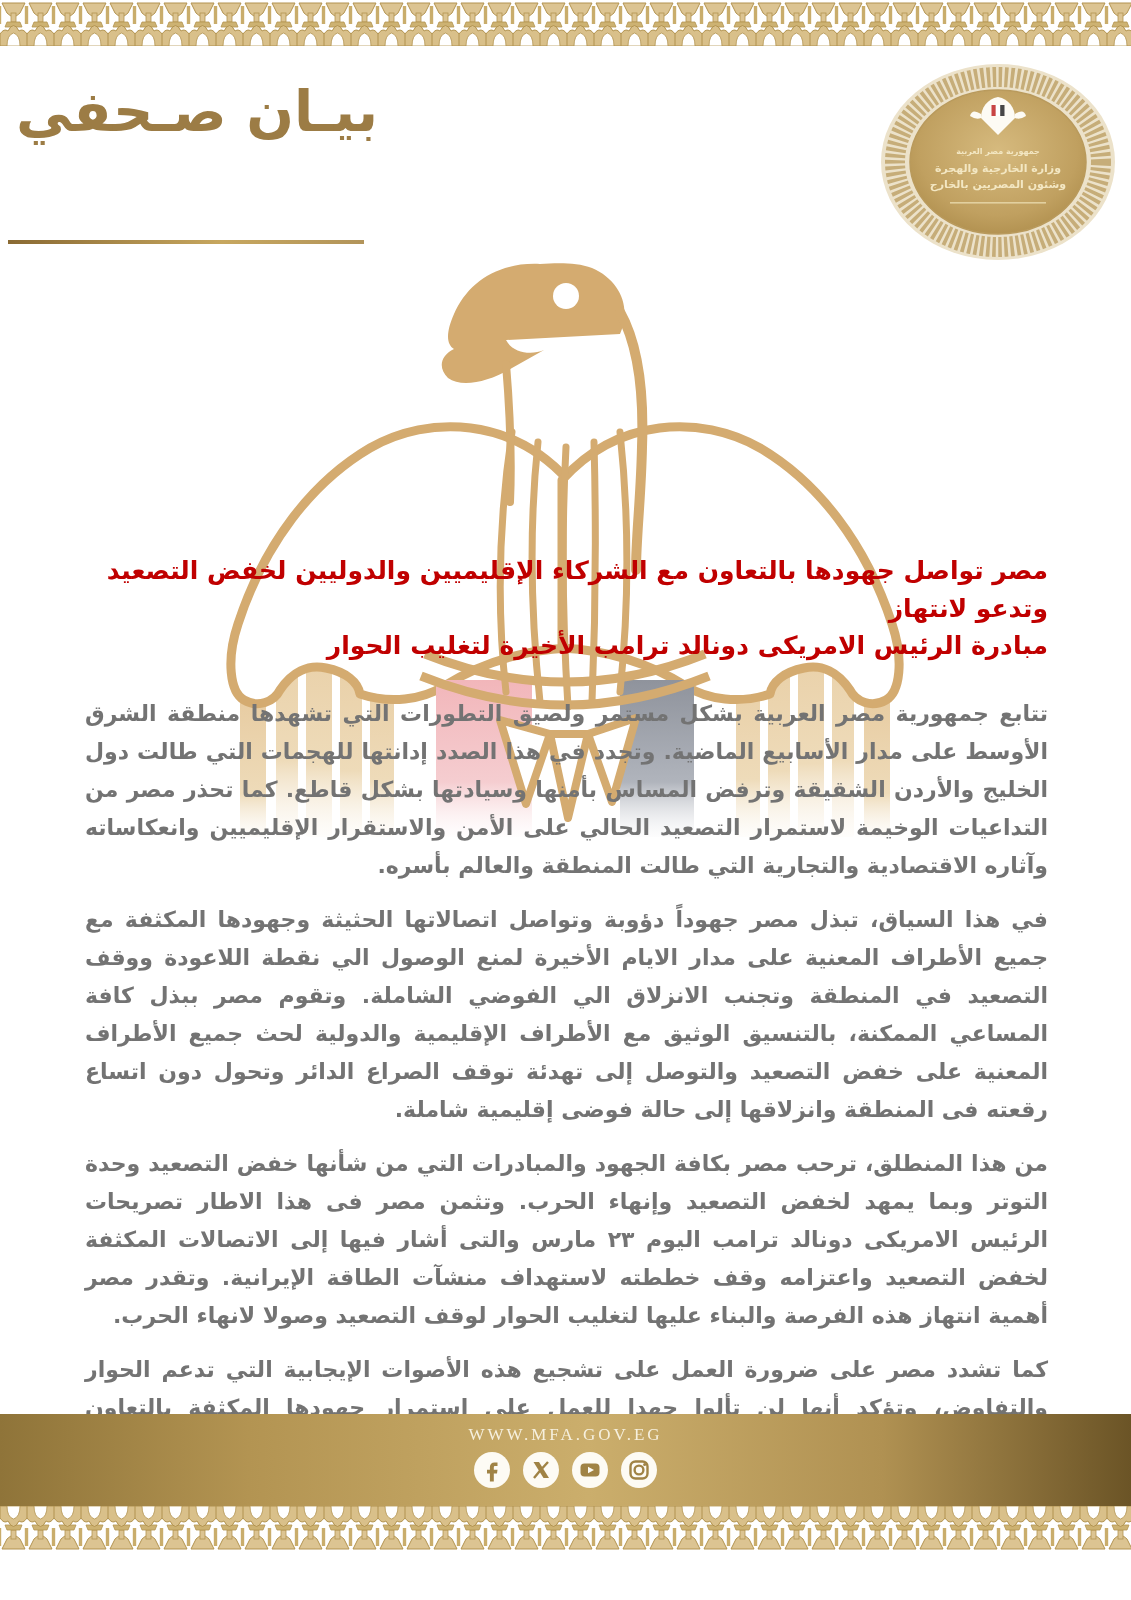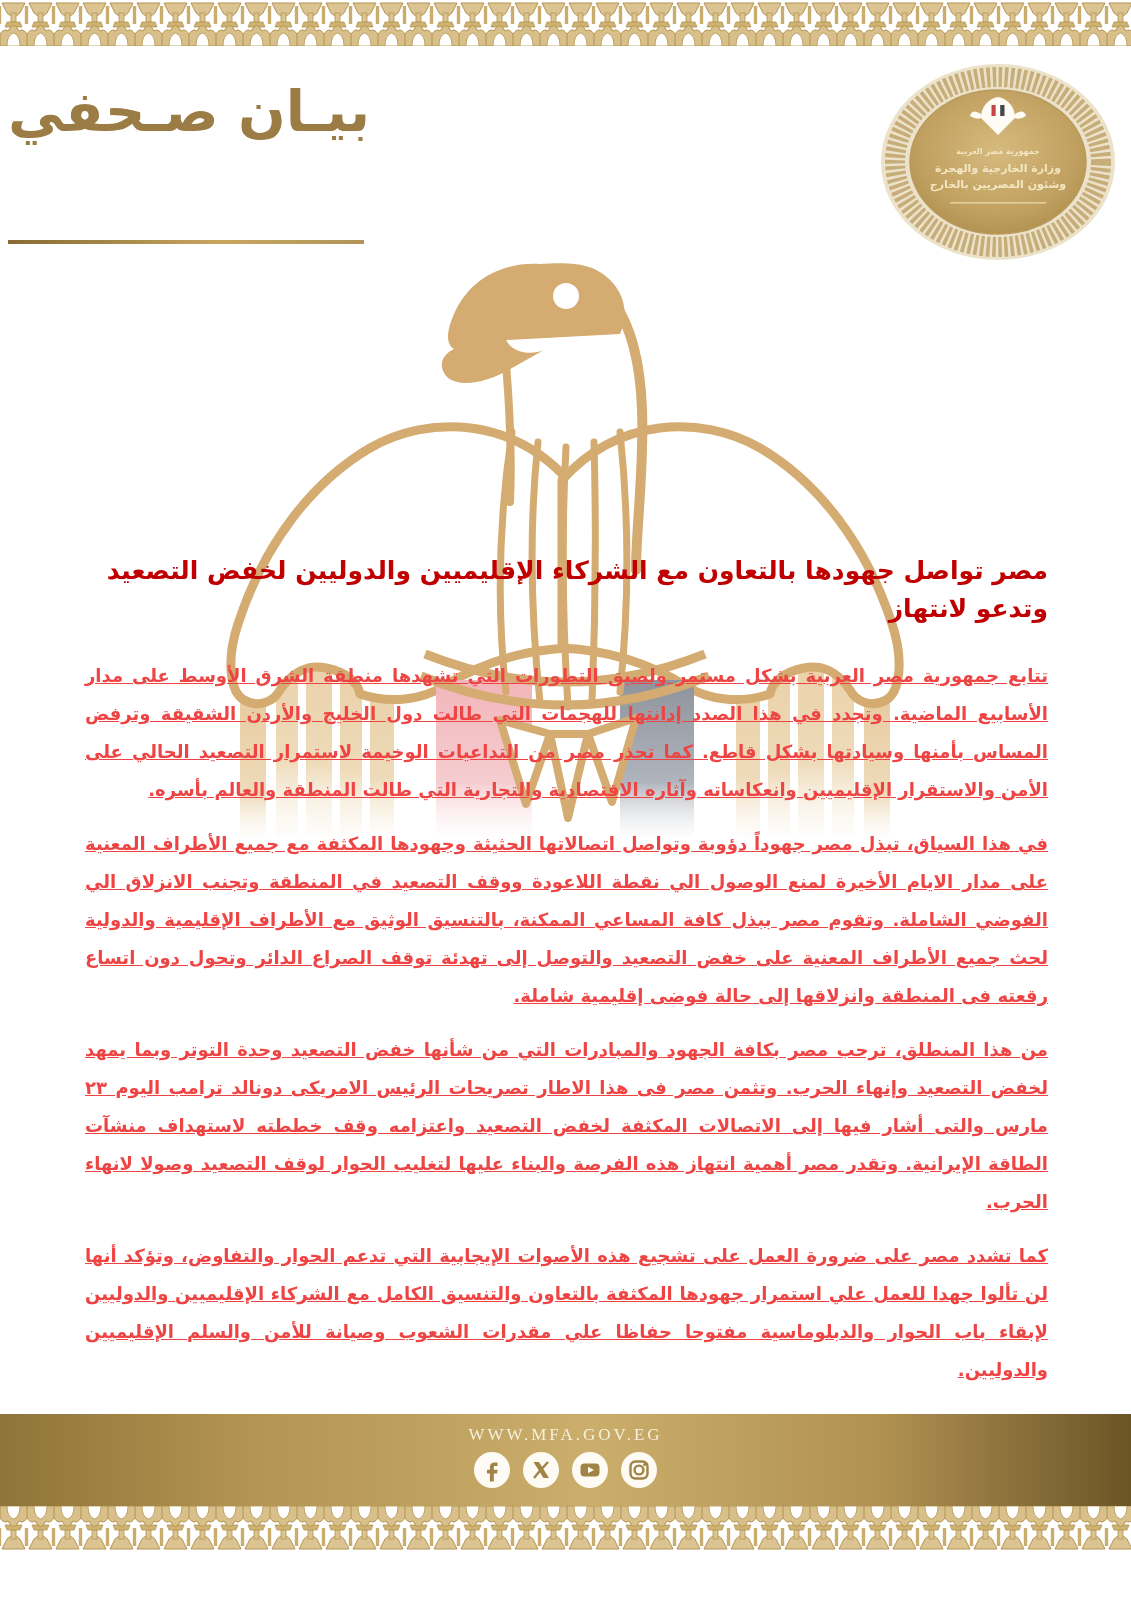--- a/index.html
+++ b/index.html
@@ -3,34 +3,34 @@
 <meta charset="utf-8">
 <style>
   html,body{margin:0;padding:0;background:#ffffff;}
   #page{position:relative;width:1131px;height:1600px;background:#ffffff;overflow:hidden;
         font-family:"DejaVu Sans",sans-serif;}
   
   .border-strip{position:absolute;left:0;width:1131px;height:46px;display:block;}
   .border-top{top:0;}
   .border-bottom{top:1506px;transform:scaleY(-1);}
   
-  .hdr{position:absolute;top:78px;left:8px;width:370px;text-align:left;direction:rtl;}
+  .hdr{position:absolute;top:78px;left:8px;width:370px;text-align:right;direction:rtl;}
   .hdr-title{font-size:56px;font-weight:bold;color:#9c7c45;line-height:1.2;margin:0;}
   .hdr-date{font-size:27px;font-weight:bold;color:#9c7c45;margin-top:14px;}
   .hdr-rule{position:absolute;top:240px;left:8px;width:356px;height:4px;
             background:linear-gradient(90deg,#8a6a33,#c7a75f 60%,#b2945a);}
   .seal{position:absolute;top:62px;left:878px;width:240px;height:200px;}
   
   .eagle{position:absolute;top:252px;left:200px;width:730px;height:585px;z-index:0;}
   
   .content{position:absolute;top:552px;left:85px;width:963px;z-index:2;direction:rtl;}
   .headline{color:#c00000;font-weight:bold;font-size:25px;line-height:1.5;
             margin:0 0 30px 0;}
-  .body-p{color:#ef4444;font-weight:bold;font-size:18px;line-height:38px;
-          text-align:justify;text-align-last:right;margin:0 0 16px 0;text-decoration:underline;}
+  .body-p{color:#737373;font-weight:bold;font-size:22px;line-height:38px;
+          text-align:justify;text-align-last:right;margin:0 0 16px 0;}
   
   .footer-bar{position:absolute;top:1414px;left:0;width:1131px;height:92px;z-index:3;
       background:linear-gradient(90deg,#8f7439 0%,#b39452 22%,#cbae6c 52%,#b09152 78%,#6b5426 100%);
       text-align:center;}
   .footer-url{font-family:"Liberation Serif","DejaVu Serif",serif;color:#f6f0de;
       font-size:17px;letter-spacing:3px;padding-top:11px;}
   .social-row{margin-top:6px;display:flex;justify-content:center;gap:11px;}
   .social-row svg{display:block;cursor:pointer;}
 </style>
 </head>
@@ -144,20 +144,21 @@
                L344,98 C330,104 312,100 306,88 L420,82
                C432,56 420,28 392,16 C376,10 356,11 340,12 Z" fill="#d4ab70"></path>
       <path d="M420,60 C438,92 444,140 442,195 C441,245 436,285 436,318" fill="none" stroke="#d4ab70" stroke-width="10" stroke-linecap="round"></path>
       <path d="M306,112 C310,160 312,205 310,250" fill="none" stroke="#d4ab70" stroke-width="8" stroke-linecap="round"></path>
       <circle cx="366" cy="44" r="13" fill="#ffffff"></circle>
     </g>
   </svg>
 
   <div class="content">
     <p class="headline"><span>مصر تواصل جهودها بالتعاون مع الشركاء الإقليميين والدوليين لخفض التصعيد وتدعو لانتهاز</span><br>
+      <span>مبادرة الرئيس الامريكى دونالد ترامب الأخيرة لتغليب الحوار</span>
     </p>
     <p class="body-p">تتابع جمهورية مصر العربية بشكل مستمر ولصيق التطورات التي تشهدها منطقة الشرق الأوسط على مدار الأسابيع الماضية. وتجدد في هذا الصدد إدانتها للهجمات التي طالت دول الخليج والأردن الشقيقة وترفض المساس بأمنها وسيادتها بشكل قاطع. كما تحذر مصر من التداعيات الوخيمة لاستمرار التصعيد الحالي على الأمن والاستقرار الإقليميين وانعكاساته وآثاره الاقتصادية والتجارية التي طالت المنطقة والعالم بأسره.</p>
     <p class="body-p">في هذا السياق، تبذل مصر جهوداً دؤوبة وتواصل اتصالاتها الحثيثة وجهودها المكثفة مع جميع الأطراف المعنية على مدار الايام الأخيرة لمنع الوصول الي نقطة اللاعودة ووقف التصعيد في المنطقة وتجنب الانزلاق الي الفوضي الشاملة. وتقوم مصر ببذل كافة المساعي الممكنة، بالتنسيق الوثيق مع الأطراف الإقليمية والدولية لحث جميع الأطراف المعنية على خفض التصعيد والتوصل إلى تهدئة توقف الصراع الدائر وتحول دون اتساع رقعته فى المنطقة وانزلاقها إلى حالة فوضى إقليمية شاملة.</p>
     <p class="body-p">من هذا المنطلق، ترحب مصر بكافة الجهود والمبادرات التي من شأنها خفض التصعيد وحدة التوتر وبما يمهد لخفض التصعيد وإنهاء الحرب. وتثمن مصر فى هذا الاطار تصريحات الرئيس الامريكى دونالد ترامب اليوم ٢٣ مارس والتى أشار فيها إلى الاتصالات المكثفة لخفض التصعيد واعتزامه وقف خططته لاستهداف منشآت الطاقة الإيرانية. وتقدر مصر أهمية انتهاز هذه الفرصة والبناء عليها لتغليب الحوار لوقف التصعيد وصولا لانهاء الحرب.</p>
     <p class="body-p">كما تشدد مصر على ضرورة العمل على تشجيع هذه الأصوات الإيجابية التي تدعم الحوار والتفاوض، وتؤكد أنها لن تألوا جهدا للعمل علي استمرار جهودها المكثفة بالتعاون والتنسيق الكامل مع الشركاء الإقليميين والدوليين لإبقاء باب الحوار والدبلوماسية مفتوحا حفاظا علي مقدرات الشعوب وصيانة للأمن والسلم الإقليميين والدوليين.</p>
   </div>
 
   <div class="footer-bar">
     <div class="footer-url">WWW.MFA.GOV.EG</div>
     <div class="social-row">

